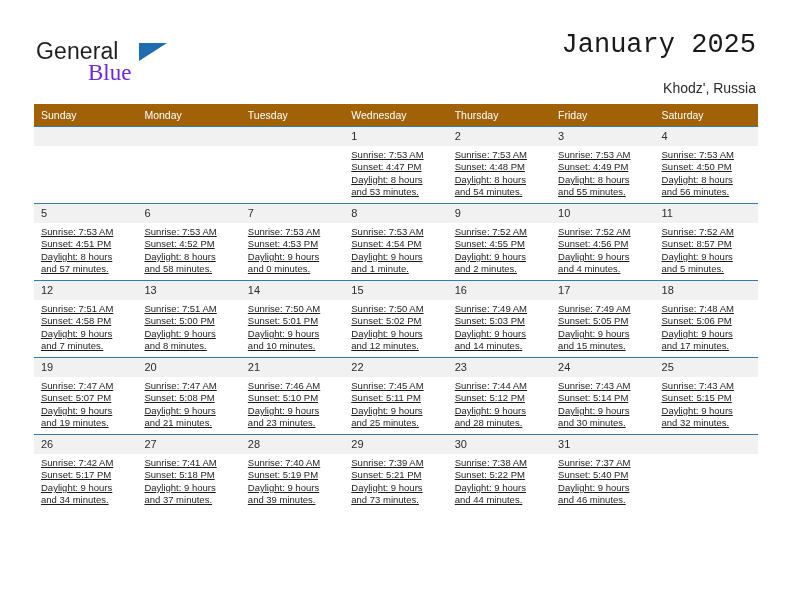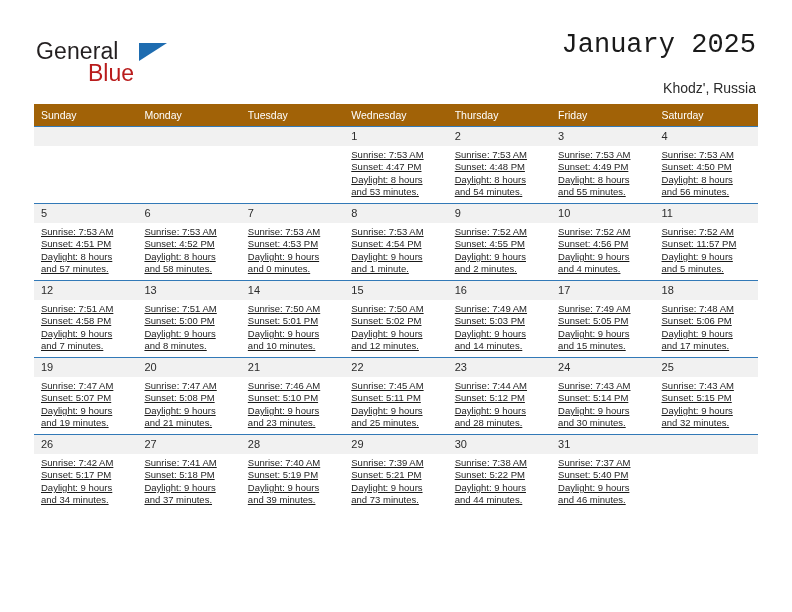--- a/index.html
+++ b/index.html
@@ -43,22 +43,22 @@
     font-size: 23px;
     letter-spacing: 0.1px;
     color: #231f20;
     font-family: "Liberation Sans", sans-serif;
   }
   .brand-blue {
     position: absolute;
     left: 52px;
     top: 22px;
     font-size: 23px;
-    color: #b91c1c;
-    font-family: Liberation Sans, sans-serif;
+    color: #6d28d9;
+    font-family: Liberation Serif, serif;
   }
   .brand-triangle {
     position: absolute;
     left: 103px;
     top: 5px;
     width: 0;
     height: 0;
     border-left: 28px solid #1e6cb0;
     border-bottom: 18px solid transparent;
     border-top: 0 solid transparent;
@@ -268,21 +268,21 @@
               <div>Sunrise: 7:52 AM</div>
               <div>Sunset: 4:56 PM</div>
               <div>Daylight: 9 hours</div>
               <div>and 4 minutes.</div>
             </div>
           </td>
           <td>
             <span class="daynum">11</span>
             <div class="cell-lines">
               <div>Sunrise: 7:52 AM</div>
-              <div>Sunset: 11:57 PM</div>
+              <div>Sunset: 8:57 PM</div>
               <div>Daylight: 9 hours</div>
               <div>and 5 minutes.</div>
             </div>
           </td>
         </tr>
         <tr class="week-row">
           <td>
             <span class="daynum">12</span>
             <div class="cell-lines">
               <div>Sunrise: 7:51 AM</div>

